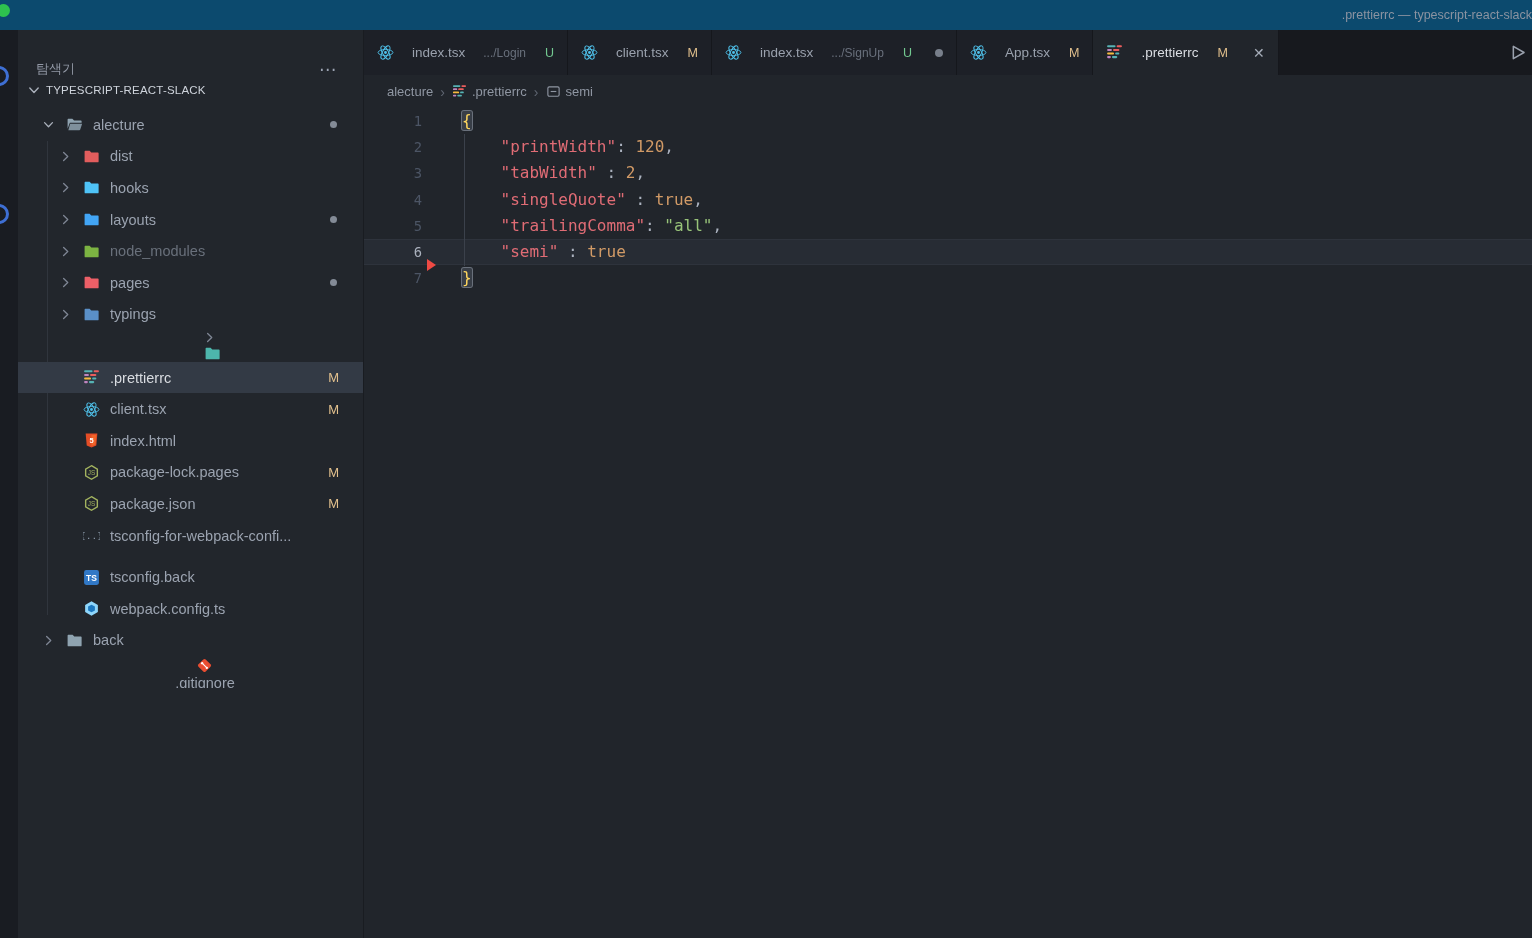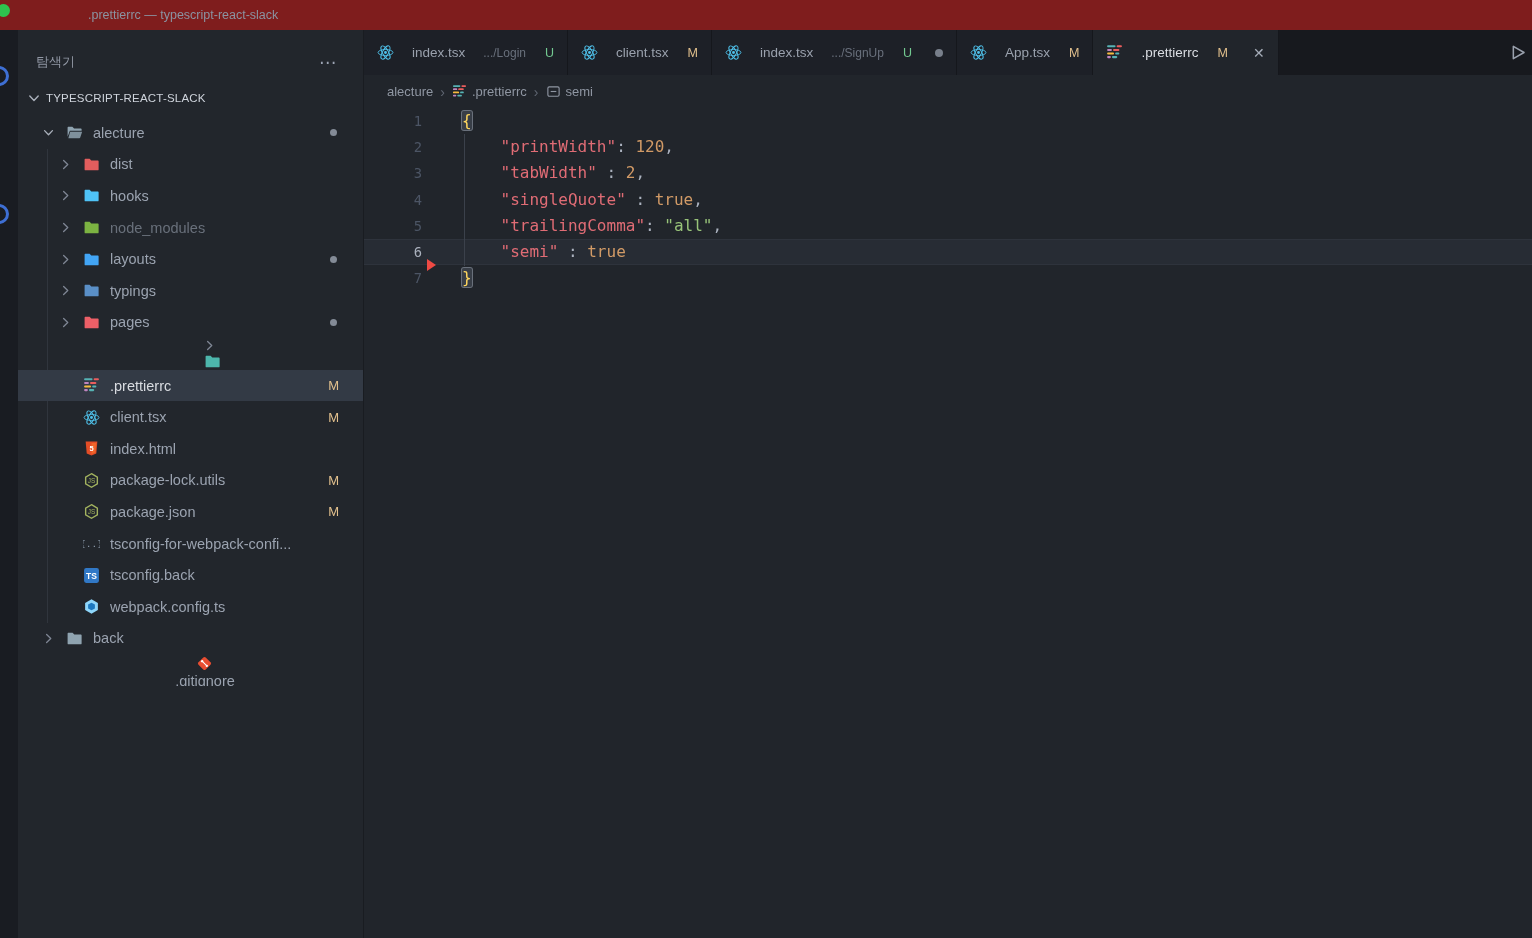--- a/index.html
+++ b/index.html
@@ -1,35 +1,35 @@
 <!DOCTYPE html>
 <html><head>
 <meta charset="utf-8">
 <style>
   html,body{margin:0;padding:0}
   body{width:1532px;height:938px;position:relative;overflow:hidden;background:#21252b;
        font-family:"Liberation Sans","DejaVu Sans",sans-serif}
 
   
-  .titlebar{position:absolute;top:0;left:0;width:100%;height:30px;background:#7f1d1d;
-            display:flex;align-items:center;justify-content:flex-start;padding-left:88px;box-sizing:border-box}
+  .titlebar{position:absolute;top:0;left:0;width:100%;height:30px;background:#0c4a6e;
+            display:flex;align-items:center;justify-content:flex-end;padding-left:88px;box-sizing:border-box}
   .titlebar .title{color:#8b93a1;font-size:12.5px}
   .traffic-green{position:absolute;left:-3px;top:4px;width:13px;height:13px;border-radius:50%;background:#2ec24e}
 
   .main{position:absolute;top:30px;left:0;right:0;bottom:0}
 
   
   .activitybar{position:absolute;left:0;top:0;width:18px;height:100%;background:#191c22}
   .act-badge{position:absolute;width:14px;height:14px;border:3px solid #3e6fd4;border-radius:50%;left:-11px;background:transparent}
   .act-badge.b1{top:36px}
   .act-badge.b2{top:174px}
 
   
   .sidebar{position:absolute;left:18px;top:0;width:345px;height:100%;background:#22262c;overflow:hidden}
-  .sidebar-header{height:48px;display:flex;align-items:center;padding:8px 26px 0 18px;color:#9298a5;font-size:13px}
+  .sidebar-header{height:48px;display:flex;align-items:flex-end;padding:0 26px 0 18px;color:#9298a5;font-size:13px}
   .sidebar-header .spacer{flex:1}
   .more-icon{color:#9da5b4;font-size:17px;letter-spacing:1px;cursor:pointer;line-height:1}
   .workspace-row{height:24px;display:flex;align-items:center;padding-left:8px;color:#ced3db;
                  font-size:11.5px;font-weight:normal;letter-spacing:.2px;cursor:pointer}
   .workspace-row .chev-ico{width:16px;height:16px;margin-right:4px;display:flex}
   .workspace-row .chev-ico svg{width:16px;height:16px}
   .tree{margin-top:7px;position:relative}
   .tree-guide{position:absolute;left:29px;top:31.6px;width:1px;height:474px;background:#30353d}
   .tree-row{height:31.6px;display:flex;align-items:center;font-size:14.5px;color:#9ba3b0;cursor:pointer;position:relative}
   .tree-row.selected{background:#333a45;color:#d9dce1}
@@ -146,73 +146,73 @@
               <path d="M6 3.8l4.4 4.2L6 12.2" fill="none" stroke="#7f8694" stroke-width="1.4" stroke-linecap="round" stroke-linejoin="round"></path>
             </svg>
           </span>
           <span class="tree-icon">
             <svg viewBox="0 0 16 16">
               <path fill="#4fc3f7" d="M1.5 3.4c0-.5.4-.9.9-.9h3.8l1.6 1.8h6c.5 0 .9.4.9.9v7.4c0 .5-.4.9-.9.9H2.4c-.5 0-.9-.4-.9-.9z"></path>
             </svg>
           </span>
           <span class="tree-label">hooks</span>
         </div>
-        <div class="tree-row dimmed" style="padding-left: 37px;">
-          <span class="chev">
-            <svg viewBox="0 0 16 16">
-              <path d="M6 3.8l4.4 4.2L6 12.2" fill="none" stroke="#7f8694" stroke-width="1.4" stroke-linecap="round" stroke-linejoin="round"></path>
-            </svg>
-          </span>
-          <span class="tree-icon">
-            <svg viewBox="0 0 16 16">
-              <path fill="#7cb342" d="M1.5 3.4c0-.5.4-.9.9-.9h3.8l1.6 1.8h6c.5 0 .9.4.9.9v7.4c0 .5-.4.9-.9.9H2.4c-.5 0-.9-.4-.9-.9z"></path>
-            </svg>
-          </span>
-          <span class="tree-label">node_modules</span>
-        </div>
         <div class="tree-row" style="padding-left: 37px;">
           <span class="chev">
             <svg viewBox="0 0 16 16">
               <path d="M6 3.8l4.4 4.2L6 12.2" fill="none" stroke="#7f8694" stroke-width="1.4" stroke-linecap="round" stroke-linejoin="round"></path>
             </svg>
           </span>
           <span class="tree-icon">
             <svg viewBox="0 0 16 16">
               <path fill="#42a5f5" d="M1.5 3.4c0-.5.4-.9.9-.9h3.8l1.6 1.8h6c.5 0 .9.4.9.9v7.4c0 .5-.4.9-.9.9H2.4c-.5 0-.9-.4-.9-.9z"></path>
             </svg>
           </span>
           <span class="tree-label">layouts</span>
           <span class="tree-dot"></span>
         </div>
-        <div class="tree-row" style="padding-left: 37px;">
-          <span class="chev">
-            <svg viewBox="0 0 16 16">
-              <path d="M6 3.8l4.4 4.2L6 12.2" fill="none" stroke="#7f8694" stroke-width="1.4" stroke-linecap="round" stroke-linejoin="round"></path>
-            </svg>
-          </span>
-          <span class="tree-icon">
-            <svg viewBox="0 0 16 16">
-              <path fill="#5a8fc7" d="M1.5 3.4c0-.5.4-.9.9-.9h3.8l1.6 1.8h6c.5 0 .9.4.9.9v7.4c0 .5-.4.9-.9.9H2.4c-.5 0-.9-.4-.9-.9z"></path>
-            </svg>
-          </span>
-          <span class="tree-label">typings</span>
+        <div class="tree-row dimmed" style="padding-left: 37px;">
+          <span class="chev">
+            <svg viewBox="0 0 16 16">
+              <path d="M6 3.8l4.4 4.2L6 12.2" fill="none" stroke="#7f8694" stroke-width="1.4" stroke-linecap="round" stroke-linejoin="round"></path>
+            </svg>
+          </span>
+          <span class="tree-icon">
+            <svg viewBox="0 0 16 16">
+              <path fill="#7cb342" d="M1.5 3.4c0-.5.4-.9.9-.9h3.8l1.6 1.8h6c.5 0 .9.4.9.9v7.4c0 .5-.4.9-.9.9H2.4c-.5 0-.9-.4-.9-.9z"></path>
+            </svg>
+          </span>
+          <span class="tree-label">node_modules</span>
         </div>
         <div class="tree-row" style="padding-left: 37px;">
           <span class="chev">
             <svg viewBox="0 0 16 16">
               <path d="M6 3.8l4.4 4.2L6 12.2" fill="none" stroke="#7f8694" stroke-width="1.4" stroke-linecap="round" stroke-linejoin="round"></path>
             </svg>
           </span>
           <span class="tree-icon">
             <svg viewBox="0 0 16 16">
               <path fill="#ec5f67" d="M1.5 3.4c0-.5.4-.9.9-.9h3.8l1.6 1.8h6c.5 0 .9.4.9.9v7.4c0 .5-.4.9-.9.9H2.4c-.5 0-.9-.4-.9-.9z"></path>
             </svg>
           </span>
           <span class="tree-label">pages</span>
           <span class="tree-dot"></span>
+        </div>
+        <div class="tree-row" style="padding-left: 37px;">
+          <span class="chev">
+            <svg viewBox="0 0 16 16">
+              <path d="M6 3.8l4.4 4.2L6 12.2" fill="none" stroke="#7f8694" stroke-width="1.4" stroke-linecap="round" stroke-linejoin="round"></path>
+            </svg>
+          </span>
+          <span class="tree-icon">
+            <svg viewBox="0 0 16 16">
+              <path fill="#5a8fc7" d="M1.5 3.4c0-.5.4-.9.9-.9h3.8l1.6 1.8h6c.5 0 .9.4.9.9v7.4c0 .5-.4.9-.9.9H2.4c-.5 0-.9-.4-.9-.9z"></path>
+            </svg>
+          </span>
+          <span class="tree-label">typings</span>
         </div>
         <div class="tree-row" style="padding-left: 37px; flex-direction: column;">
           <span class="chev">
             <svg viewBox="0 0 16 16">
               <path d="M6 3.8l4.4 4.2L6 12.2" fill="none" stroke="#7f8694" stroke-width="1.4" stroke-linecap="round" stroke-linejoin="round"></path>
             </svg>
           </span>
           <span class="tree-icon">
             <svg viewBox="0 0 16 16">
               <path fill="#4db6ac" d="M1.5 3.4c0-.5.4-.9.9-.9h3.8l1.6 1.8h6c.5 0 .9.4.9.9v7.4c0 .5-.4.9-.9.9H2.4c-.5 0-.9-.4-.9-.9z"></path>
@@ -264,21 +264,21 @@
           <span class="tree-label">index.html</span>
         </div>
         <div class="tree-row" style="padding-left: 37px;">
           <span class="chev"></span>
           <span class="tree-icon">
             <svg viewBox="0 0 16 16">
               <path d="M8 1.6 13.5 4.8v6.4L8 14.4 2.5 11.2V4.8z" fill="none" stroke="#a3b35f" stroke-width="1.3"></path>
               <text x="8" y="10.6" text-anchor="middle" font-size="6" fill="#a3b35f" font-family="Liberation Sans,sans-serif">JS</text>
             </svg>
           </span>
-          <span class="tree-label">package-lock.utils</span>
+          <span class="tree-label">package-lock.pages</span>
           <span class="tree-badge">M</span>
         </div>
         <div class="tree-row" style="padding-left: 37px;">
           <span class="chev"></span>
           <span class="tree-icon">
             <svg viewBox="0 0 16 16">
               <path d="M8 1.6 13.5 4.8v6.4L8 14.4 2.5 11.2V4.8z" fill="none" stroke="#a3b35f" stroke-width="1.3"></path>
               <text x="8" y="10.6" text-anchor="middle" font-size="6" fill="#a3b35f" font-family="Liberation Sans,sans-serif">JS</text>
             </svg>
           </span>
@@ -287,21 +287,21 @@
         </div>
         <div class="tree-row" style="padding-left: 37px;">
           <span class="chev"></span>
           <span class="tree-icon">
             <svg viewBox="0 0 16 16">
               <text x="8" y="11.5" text-anchor="middle" font-size="9" fill="#8a98a8" font-family="DejaVu Sans Mono,monospace">{..}</text>
             </svg>
           </span>
           <span class="tree-label">tsconfig-for-webpack-confi...</span>
         </div>
-        <div class="tree-row" style="padding-left: 37px;">
+        <div class="tree-row" style="padding-left: 37px; margin-top: 10px;">
           <span class="chev"></span>
           <span class="tree-icon">
             <svg viewBox="0 0 16 16">
               <rect x="1" y="1" width="14" height="14" rx="2" fill="#3178c6"></rect>
               <text x="8" y="11.3" text-anchor="middle" font-size="8" font-weight="bold" fill="#fff" font-family="Liberation Sans,sans-serif">TS</text>
             </svg>
           </span>
           <span class="tree-label">tsconfig.back</span>
         </div>
         <div class="tree-row" style="padding-left: 37px;">

